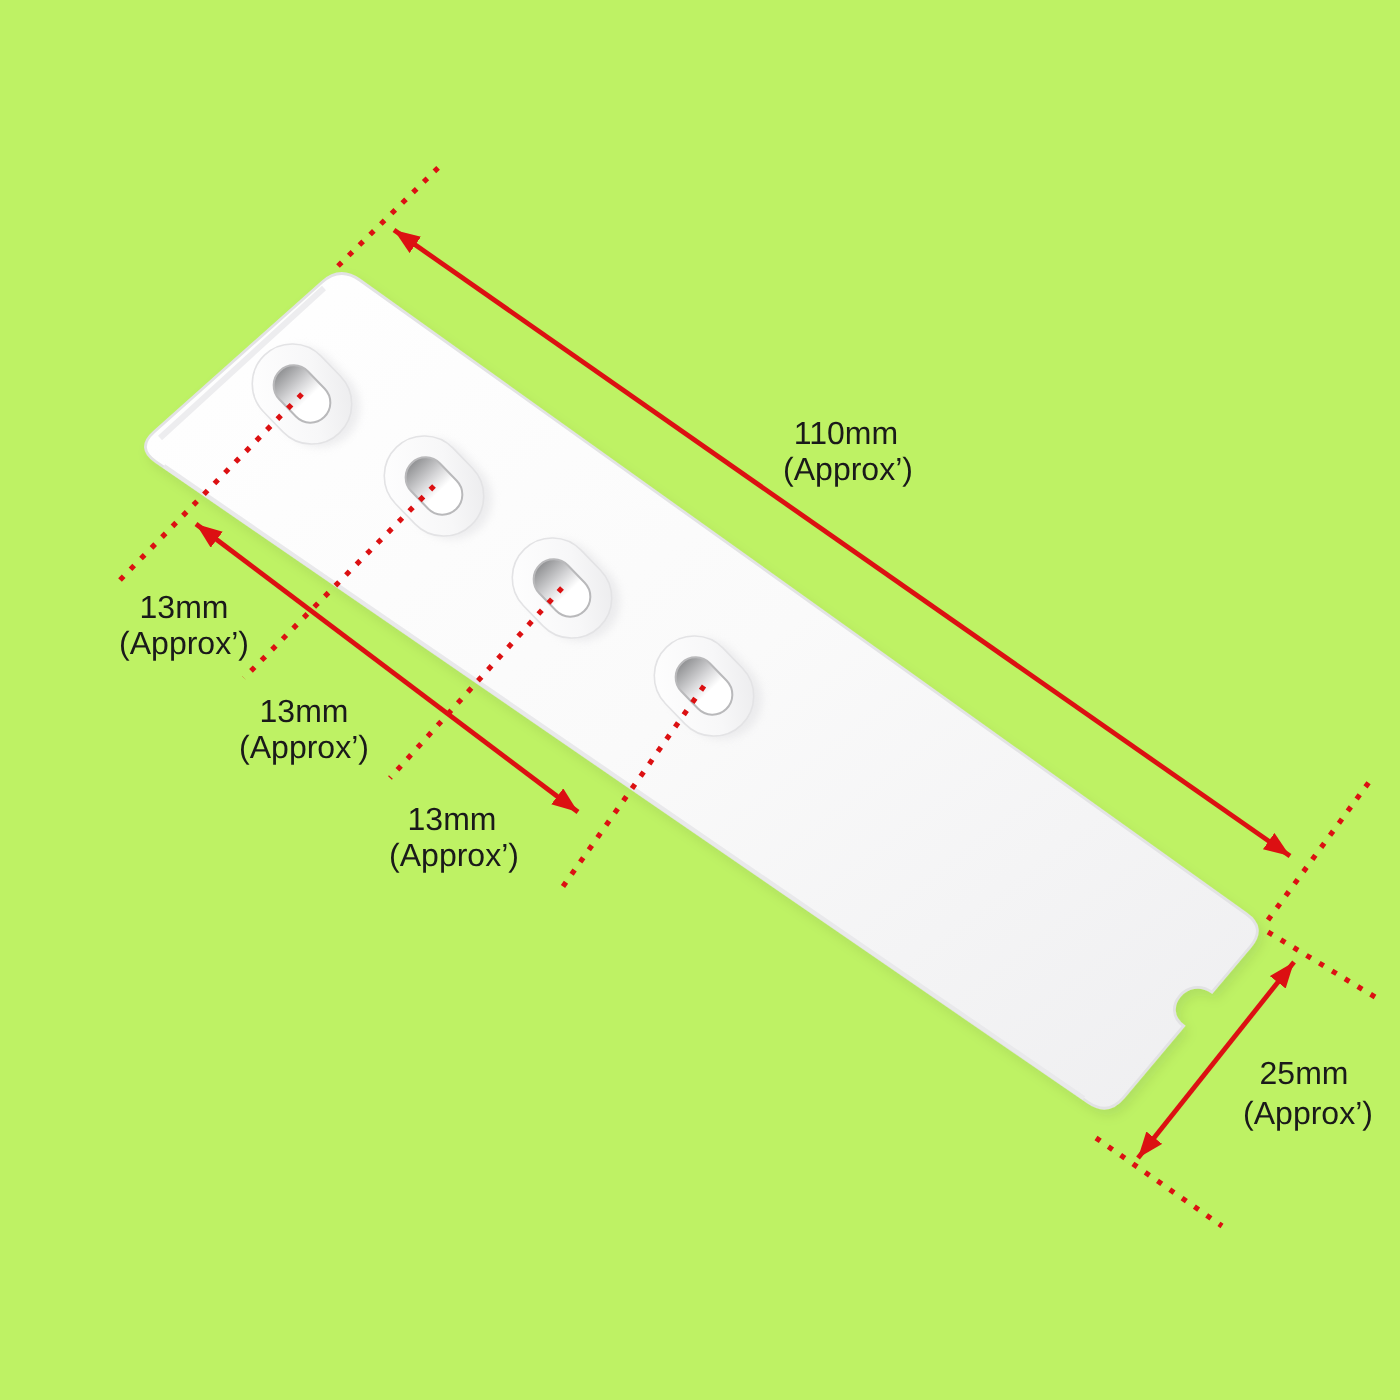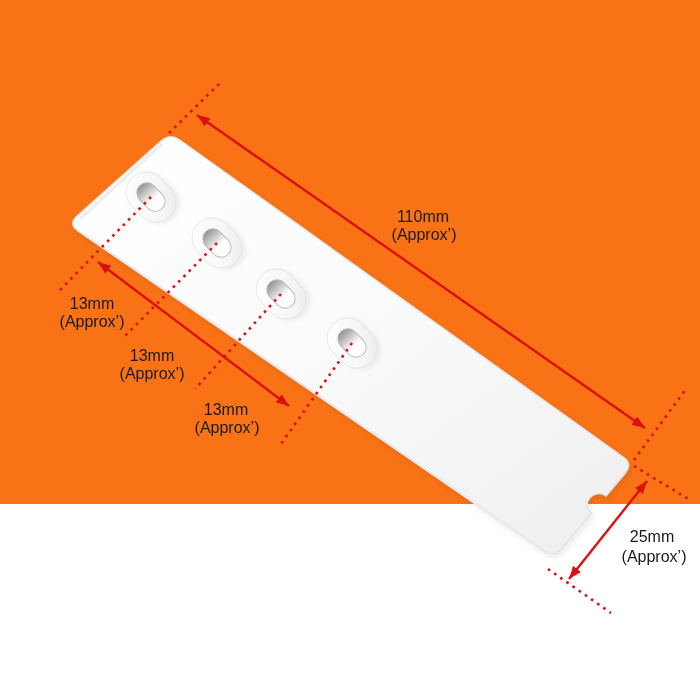--- a/index.html
+++ b/index.html
@@ -7,22 +7,22 @@
     padding: 0;
     background: #ffffff;
     width: 700px;
     height: 700px;
     overflow: hidden;
     font-family: "Liberation Sans", sans-serif;
   }
   .stage {
     position: relative;
     width: 700px;
-    height: 504px;
-    background: #f97316;
+    height: 700px;
+    background: #bef264;
   }
   svg { display: block; }
   .dim-label {
     font-family: "Liberation Sans", sans-serif;
     font-size: 16px;
     font-weight: 400;
     fill: #1a1a1a;
     text-anchor: middle;
   }
   .ext-line {

